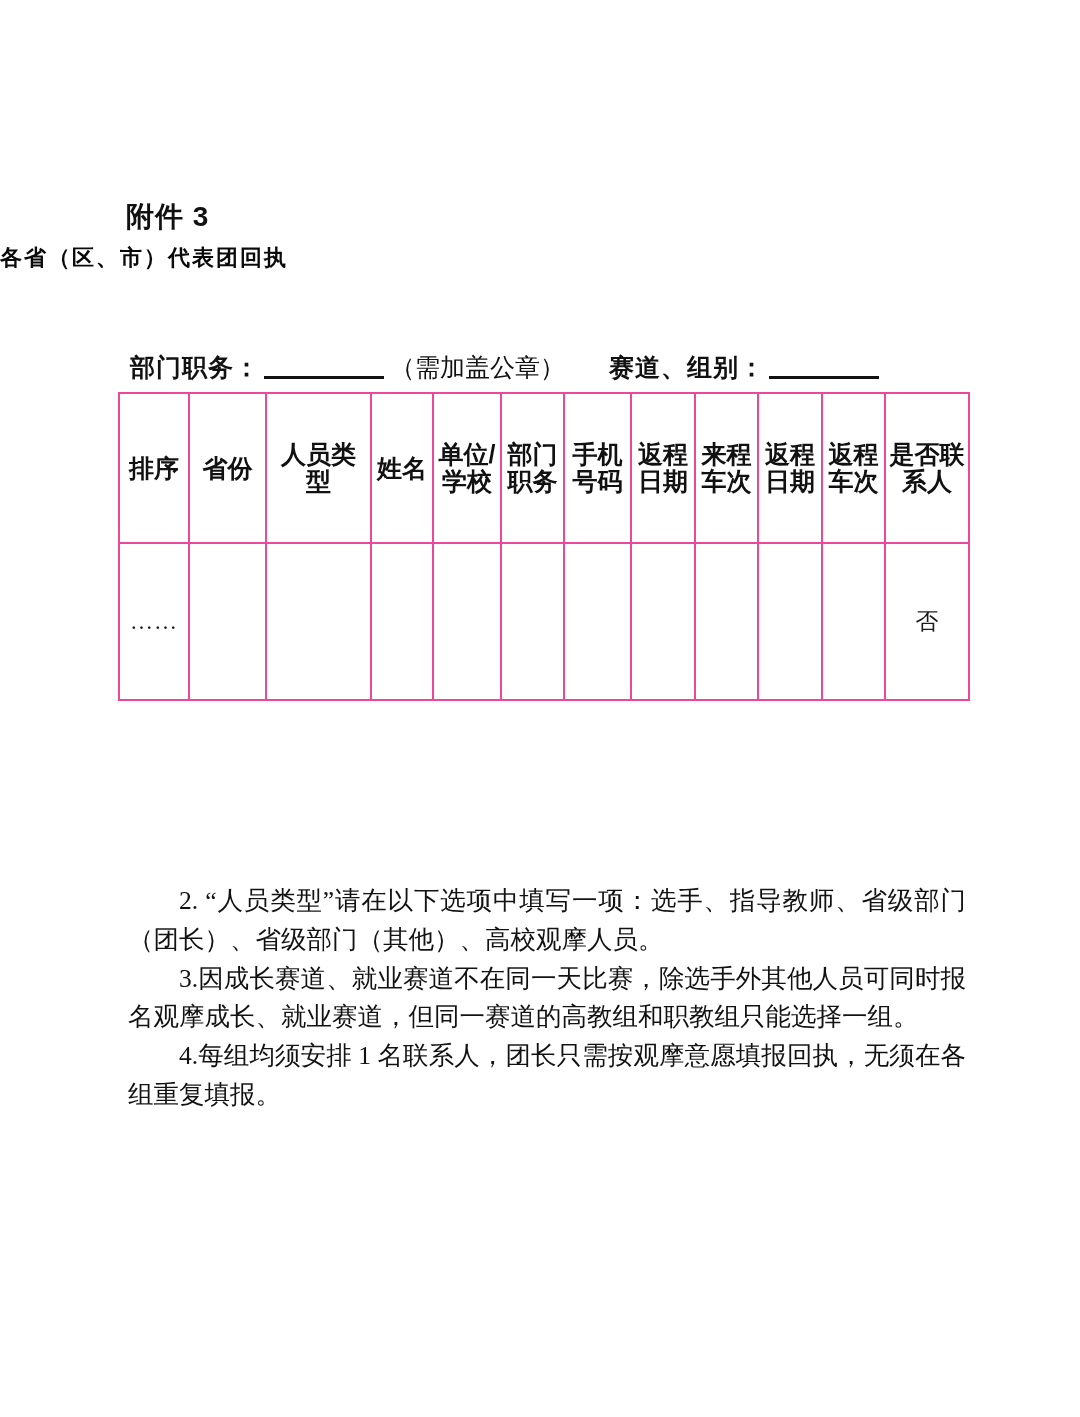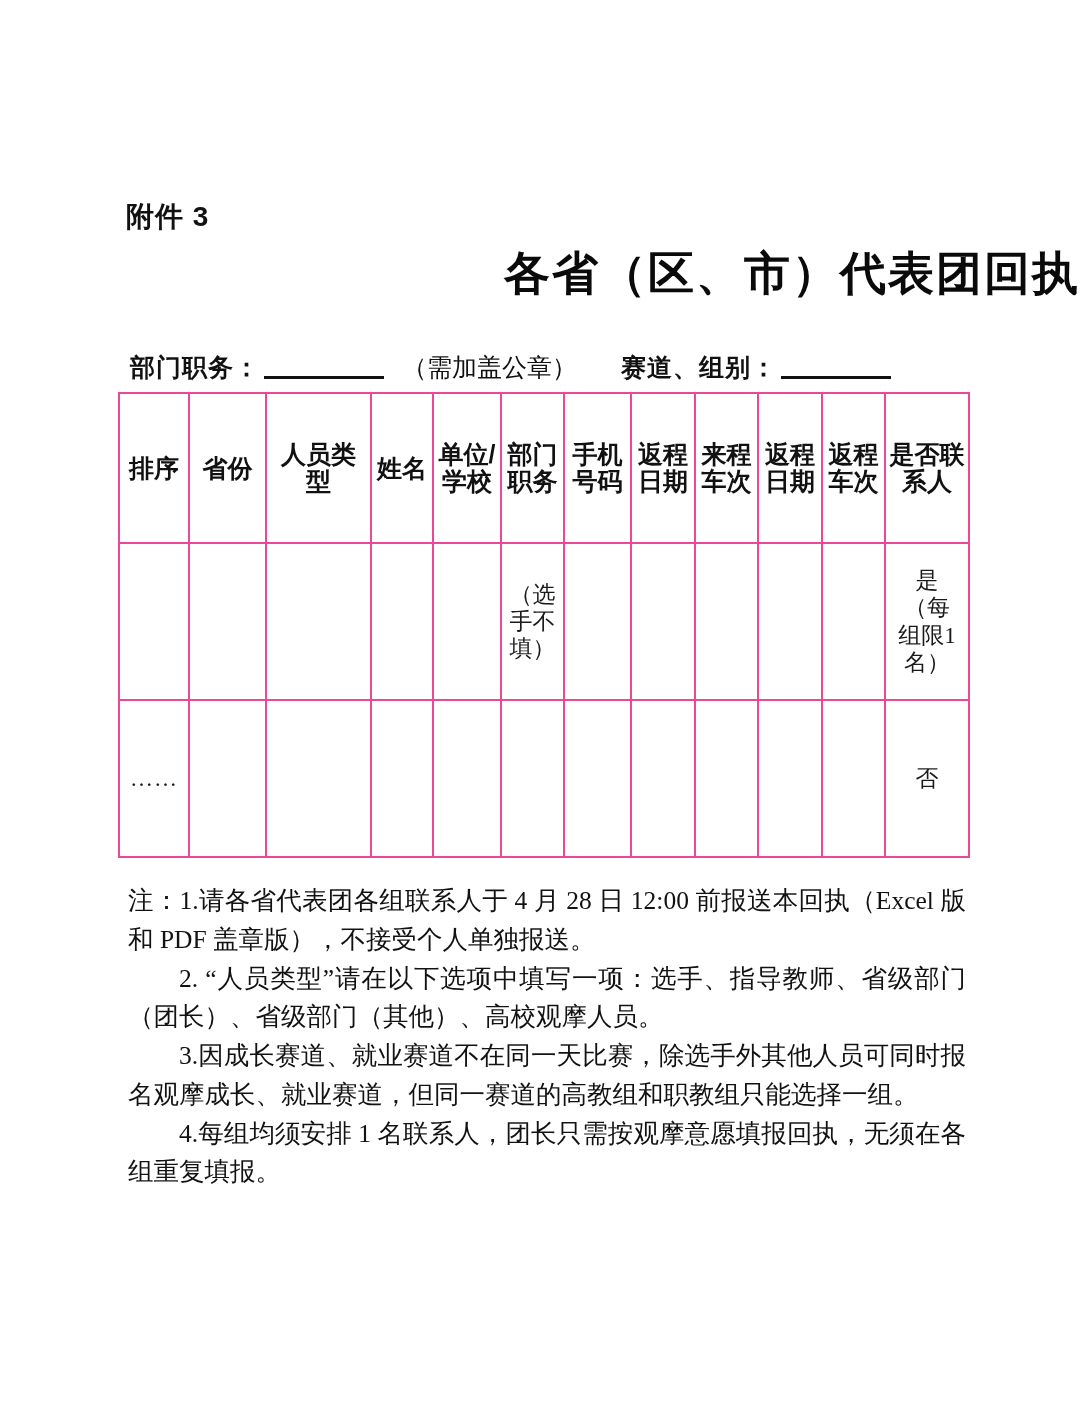--- a/index.html
+++ b/index.html
@@ -35,23 +35,23 @@
     color: #111;
     white-space: nowrap;
   }
 
   
   .doc-title {
     position: absolute;
     left: 0;
     top: 243px;
     width: 1080px;
-    text-align: right;
-    font-family: "Liberation Serif", "DejaVu Serif", serif;
-    font-size: 46px;
+    text-align: left;
+    font-family: "Liberation Serif", "DejaVu Serif", serif;
+    font-size: 22px;
     font-weight: bold;
     letter-spacing: 2px;
     color: #0a0a0a;
   }
 
   
   .meta-row {
     position: absolute;
     left: 130px;
     top: 352px;
@@ -70,21 +70,21 @@
     border-bottom: 3px solid #111;
     margin: 0 4px 5px 4px;
   }
   .blank-unit { width: 120px; }
   .blank-group { width: 110px; }
   .meta-note {
     font-family: "Liberation Serif", "DejaVu Serif", serif;
     font-weight: normal;
     font-size: 25px;
     letter-spacing: 0px;
-    margin-left: 14px;
+    margin-left: 2px;
   }
   .meta-gap { display: inline-block; width: 44px; }
 
   
   .form-table {
     position: absolute;
     left: 118px;
     top: 392px;
     width: 850px;
     border-collapse: collapse;
@@ -206,54 +206,35 @@
         <th>手机号码</th>
         <th>返程日期</th>
         <th>来程车次</th>
         <th>返程日期</th>
         <th>返程车次</th>
         <th>是否联系人</th>
       </tr>
     </thead>
     <tbody>
       <tr>
-        <td></td>
-        <td></td>
-        <td></td>
-        <td></td>
-        <td></td>
-        <td>
-            <span class="cell-narrow-text">（选手不填）</span>
-          </td>
-        <td></td>
-        <td></td>
-        <td></td>
-        <td></td>
-        <td></td>
-        <td>
-            <span class="cell-contact-text">是（每组限1名）</span>
-          </td>
-      </tr>
-      <tr>
         <td class="ellipsis-cell">……</td>
         <td></td>
         <td></td>
         <td></td>
         <td></td>
         <td></td>
         <td></td>
         <td></td>
         <td></td>
         <td></td>
         <td></td>
         <td>否</td>
       </tr>
     </tbody>
   </table>
 
   <div class="notes">
-    <div class="note-first">注：1.请各省代表团各组联系人于 4 月 28 日 12:00 前报送本回执（Excel 版和 PDF 盖章版），不接受个人单独报送。</div>
     <div class="note-item">2. “人员类型”请在以下选项中填写一项：选手、指导教师、省级部门（团长）、省级部门（其他）、高校观摩人员。</div>
     <div class="note-item">3.因成长赛道、就业赛道不在同一天比赛，除选手外其他人员可同时报名观摩成长、就业赛道，但同一赛道的高教组和职教组只能选择一组。</div>
     <div class="note-item">4.每组均须安排 1 名联系人，团长只需按观摩意愿填报回执，无须在各组重复填报。</div>
   </div>
 
 </div>
 
 </body></html>

